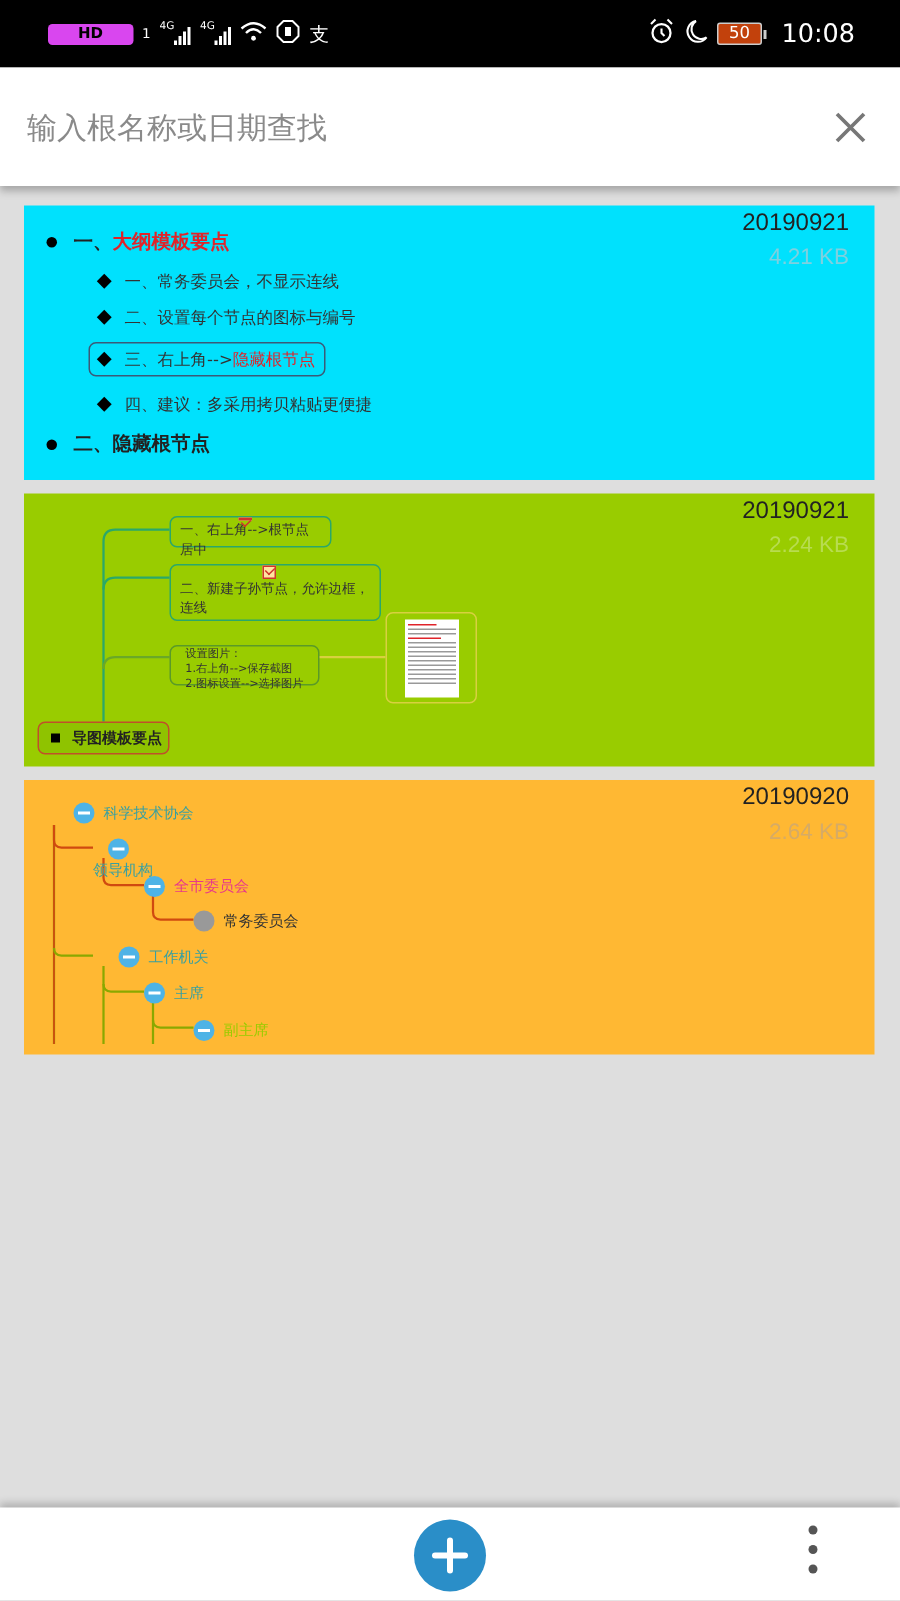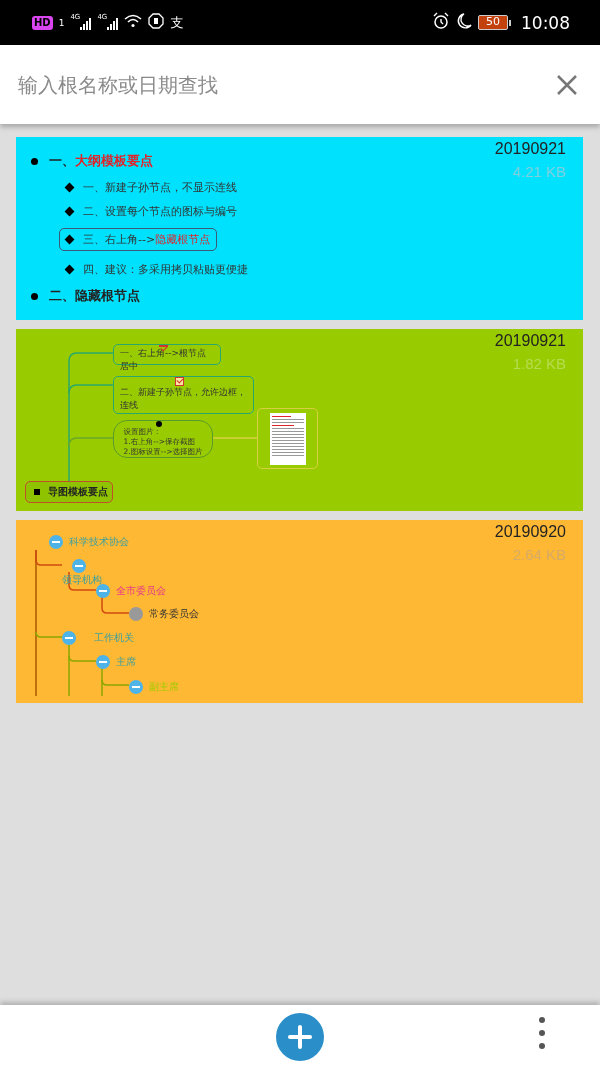--- a/index.html
+++ b/index.html
@@ -2,21 +2,21 @@
 <html><head>
 <meta charset="utf-8">
 <style>
   * { box-sizing: border-box; margin: 0; padding: 0; }
   html, body { width: 600px; height: 1067px; overflow: hidden; }
   body { font-family: "DejaVu Sans", "Liberation Sans", sans-serif; background: #dedede; position: relative; }
 
   
   .statusbar { position: absolute; left: 0; top: 0; width: 600px; height: 45px; background: #000; color: #fff; display: flex; align-items: center; justify-content: space-between; padding: 0 30px 0 32px; }
   .sb-left, .sb-right { display: flex; align-items: center; gap: 6px; font-size: 13px; }
-  .hd { background: #d946ef; color: #000; font-size: 10px; font-weight: bold; border-radius: 3px; padding: 1px 2px; line-height: 12px; }
+  .hd { background: #d946ef; color: #000; font-size: 10px; font-weight: bold; border-radius: 3px; padding: 1px 20px; line-height: 12px; }
   .sim { font-size: 9px; }
   .sig { display: inline-flex; align-items: flex-end; gap: 1px; height: 14px; position: relative; padding-left: 10px; }
   .sig .lbl { position: absolute; left: 0; top: -3px; font-size: 7px; }
   .sig i { display: block; width: 2px; background: #fff; }
   .wifi { font-size: 15px; }
   .battery { display: inline-flex; align-items: center; }
   .battery .body { width: 30px; height: 15px; border: 1.5px solid #ccc; border-radius: 2px; font-size: 11px; line-height: 12px; text-align: center; color: #fff; background: #c2410c; }
   .battery .tip { width: 2px; height: 6px; background: #ccc; margin-left: 1px; }
   .clock { font-size: 17px; margin-left: 4px; }
 
@@ -140,21 +140,21 @@
   <span class="card-date">20190921</span>
   <span class="card-size c1-size">4.21 KB</span>
   <div>
     <div class="ol-row lvl1" style="left:15px; top:15px;">
       <span class="dot"></span>
       <span>一、</span>
         <span class="red">大纲模板要点</span>
     </div>
     <div class="ol-row" style="left:50px; top:43px;">
       <span class="diamond"></span>
-      <span>一、新建子孙节点，不显示连线</span>
+      <span>一、常务委员会，不显示连线</span>
     </div>
     <div class="ol-row" style="left:50px; top:67px;">
       <span class="diamond"></span>
       <span>二、设置每个节点的图标与编号</span>
     </div>
     <div class="ol-row ol-boxed" style="left:43px; top:91px;">
       <span class="diamond"></span>
       <span>三、右上角--&gt;</span>
         <span class="red">隐藏根节点</span>
     </div>
@@ -164,36 +164,36 @@
     </div>
     <div class="ol-row lvl1" style="left:15px; top:150px;">
       <span class="dot"></span>
       <span>二、隐藏根节点</span>
     </div>
   </div>
 </div>
 
 <div class="card c2">
   <span class="card-date">20190921</span>
-  <span class="card-size c2-size">1.82 KB</span>
+  <span class="card-size c2-size">2.24 KB</span>
   <svg style="position:absolute;left:0;top:0;" width="320" height="182">
     <path d="M53 152 V32 Q53 24 61 24 H97" stroke="#2aa86a" stroke-width="1.5" fill="none"></path>
     <path d="M53 64 Q53 56 61 56 H97" stroke="#2aa86a" stroke-width="1.5" fill="none"></path>
     <path d="M53 117 Q53 109 61 109 H97" stroke="#6aa828" stroke-width="1.5" fill="none"></path>
     <path d="M196 109 H241" stroke="#d8d040" stroke-width="1.5" fill="none"></path>
   </svg>
   <div class="mm-node" style="left:97px; top:15px; width:108px; height:21px;">
     <span class="chk"></span>
     <span>一、右上角--&gt;根节点居中</span>
   </div>
   <div class="mm-node" style="left:97px; top:47px; width:141px; height:38px;">
     <span class="chk"></span>
     <span>二、新建子孙节点，允许边框，连线</span>
   </div>
-  <div class="mm-node" style="left:97px; top:91px; width:100px; height:38px; border-color:#5a9a28;border-radius:14px;">
+  <div class="mm-node" style="left:97px; top:101px; width:100px; height:27px; border-color:#5a9a28;">
     <span class="dot" style="width:6px;height:6px;margin-right:8px;"></span>
     <div style="font-size:7.5px; line-height:10px;">
       <div>设置图片：</div>
       <div>1.右上角--&gt;保存截图</div>
       <div>2.图标设置--&gt;选择图片</div>
     </div>
   </div>
   <div class="mm-img">
     <div class="thumb">
       <i style="background:#e0242a;width:60%"></i>
@@ -242,21 +242,21 @@
       <span>领导机构</span>
   </div>
   <div class="tn" style="left:80px; top:64px; color:#e8388a;">
     <span class="tn-ic"></span>
       <span>全市委员会</span>
   </div>
   <div class="tn" style="left:113px; top:87px; color:#333;">
     <span class="tn-ic gray"></span>
       <span>常务委员会</span>
   </div>
-  <div class="tn" style="left:46px; top:111px; color:#3aa0a0;gap:12px;">
+  <div class="tn" style="left:63px; top:111px; color:#3aa0a0;">
     <span class="tn-ic"></span>
       <span>工作机关</span>
   </div>
   <div class="tn" style="left:80px; top:135px; color:#3aa0a0;">
     <span class="tn-ic"></span>
       <span>主席</span>
   </div>
   <div class="tn" style="left:113px; top:160px; color:#99cc00;">
     <span class="tn-ic"></span>
       <span>副主席</span>

